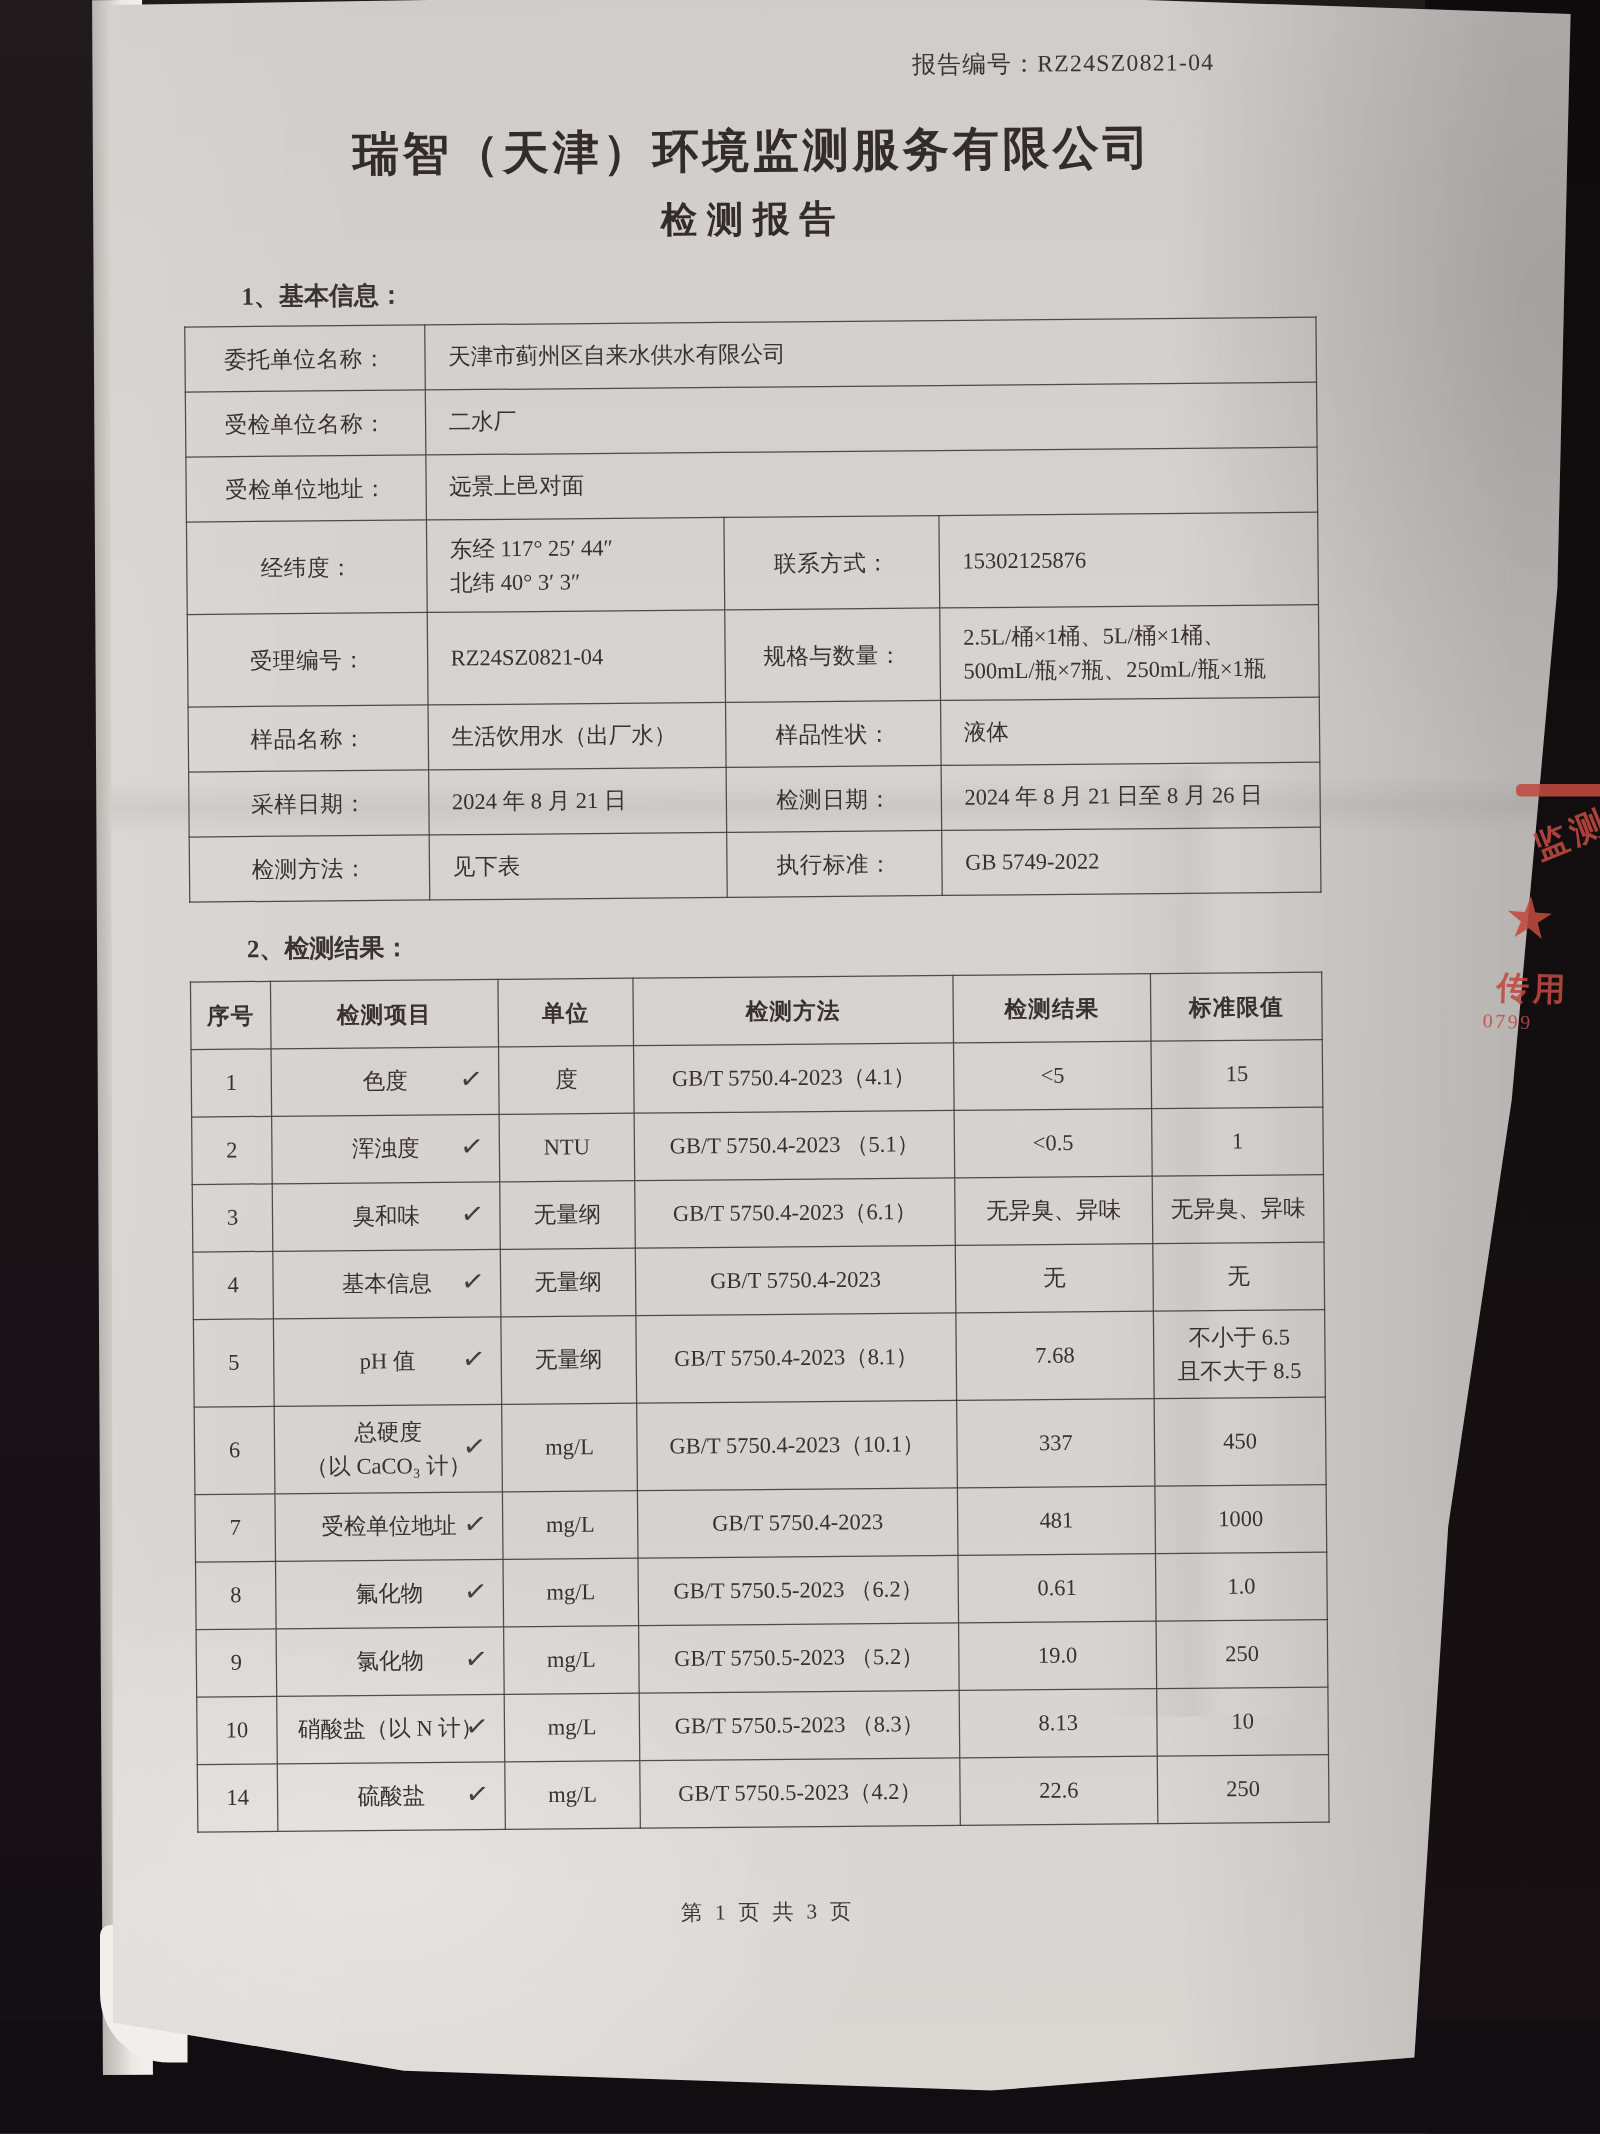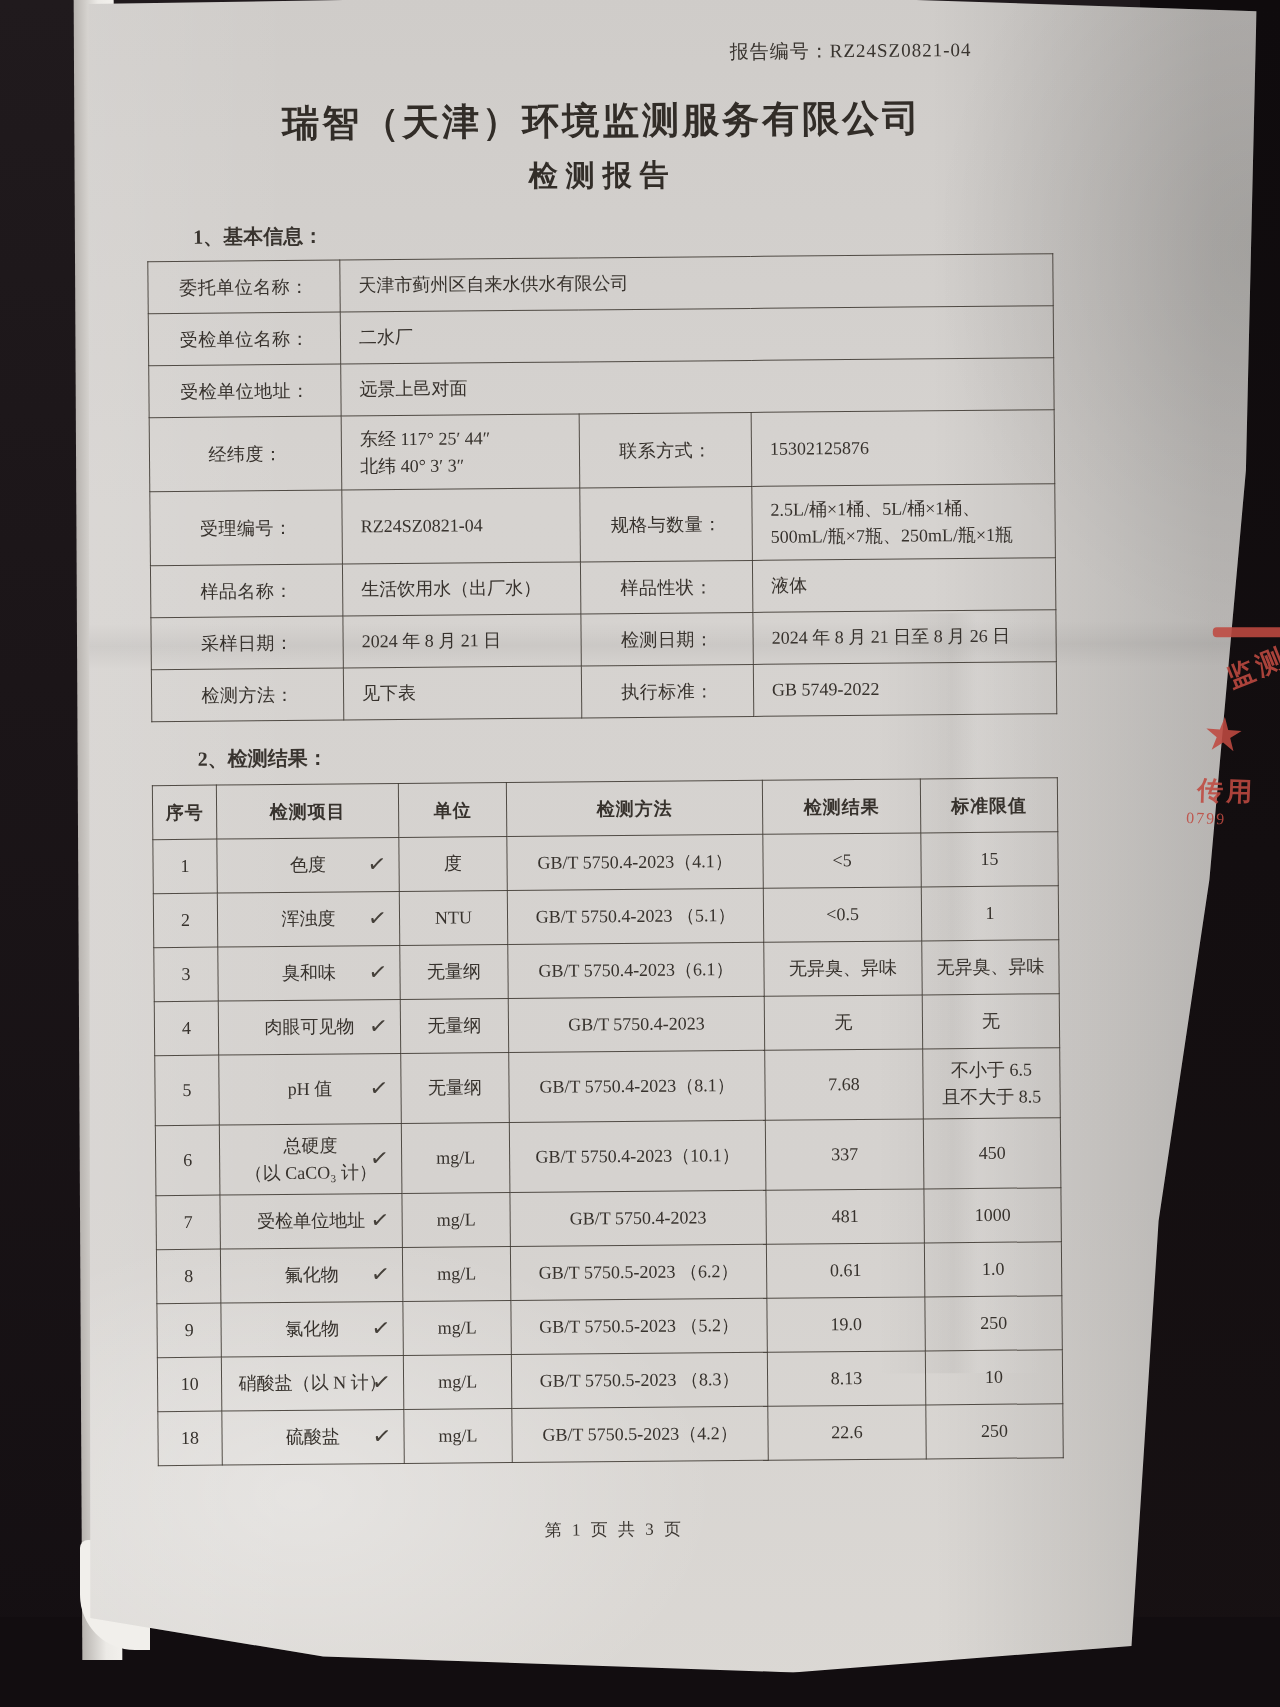--- a/index.html
+++ b/index.html
@@ -200,21 +200,21 @@
       <tr>
         <td>3</td>
         <td class="item"><span>臭和味</span><span class="check">✓</span></td>
         <td>无量纲</td>
         <td>GB/T 5750.4-2023（6.1）</td>
         <td>无异臭、异味</td>
         <td>无异臭、异味</td>
       </tr>
       <tr>
         <td>4</td>
-        <td class="item"><span>肉眼可见物</span><span class="check">✓</span></td>
+        <td class="item"><span>基本信息</span><span class="check">✓</span></td>
         <td>无量纲</td>
         <td>GB/T 5750.4-2023</td>
         <td>无</td>
         <td>无</td>
       </tr>
       <tr class="tall">
         <td>5</td>
         <td class="item"><span>pH 值</span><span class="check">✓</span></td>
         <td>无量纲</td>
         <td>GB/T 5750.4-2023（8.1）</td>
@@ -257,21 +257,21 @@
       </tr>
       <tr>
         <td>10</td>
         <td class="item"><span>硝酸盐（以 N 计）</span><span class="check">✓</span></td>
         <td>mg/L</td>
         <td>GB/T 5750.5-2023 （8.3）</td>
         <td>8.13</td>
         <td>10</td>
       </tr>
       <tr>
-        <td>18</td>
+        <td>14</td>
         <td class="item"><span>硫酸盐</span><span class="check">✓</span></td>
         <td>mg/L</td>
         <td>GB/T 5750.5-2023（4.2）</td>
         <td>22.6</td>
         <td>250</td>
       </tr>
     </tbody>
       </table>
 
     <div class="footer">第 1 页 共 3 页</div>

